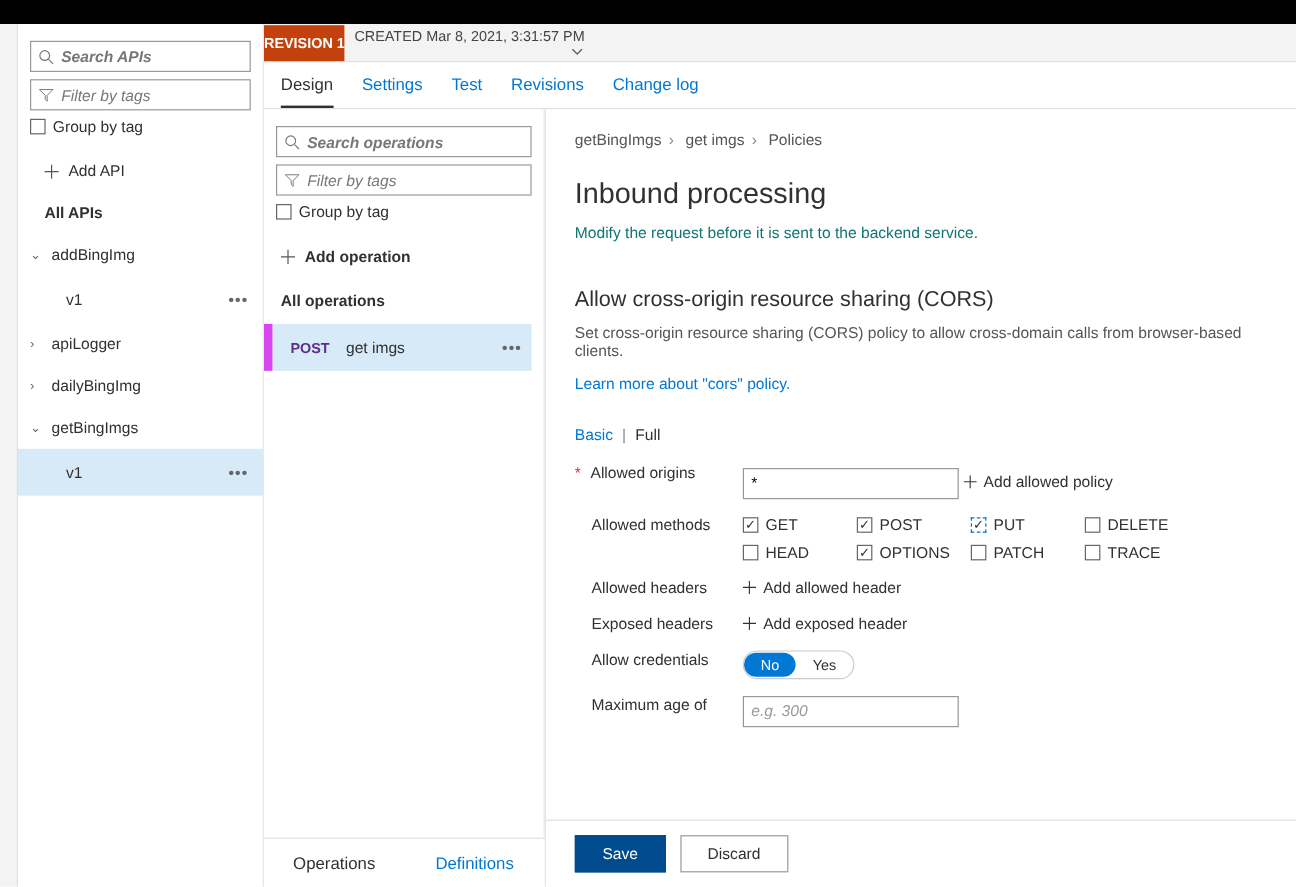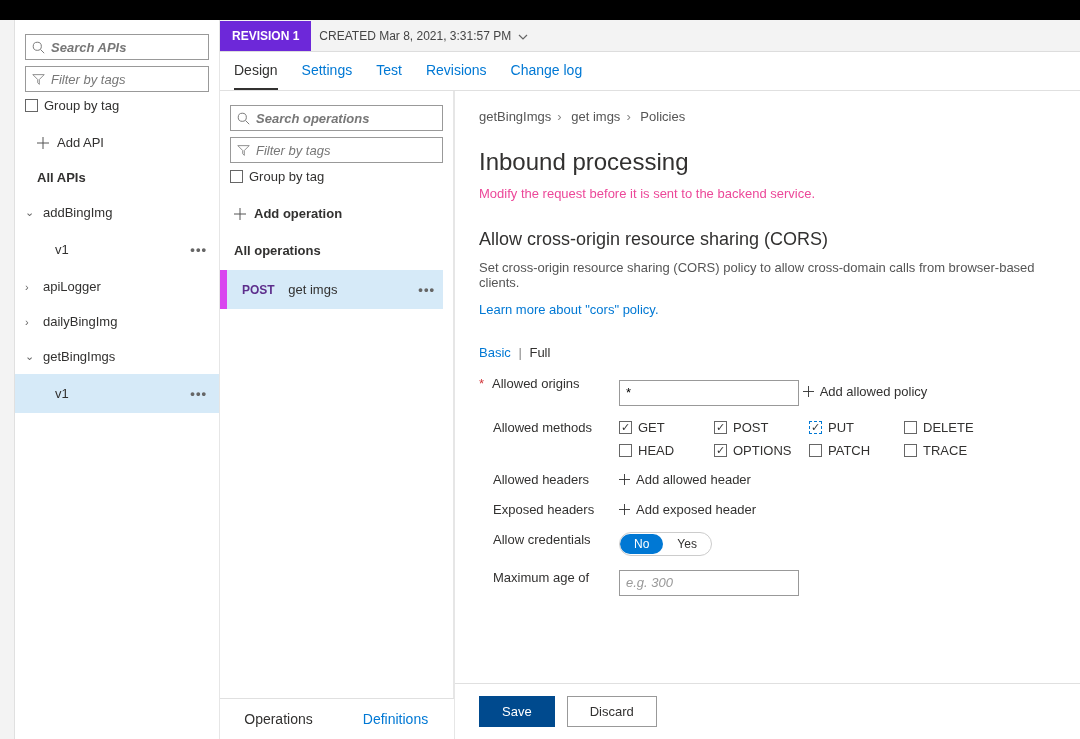--- a/index.html
+++ b/index.html
@@ -17,42 +17,42 @@
 .add-btn { display: flex; align-items: center; padding: 10px 10px 10px 22px; cursor: pointer; }
 .plus-icon { width: 12px; height: 12px; margin-right: 8px; }
 .sidebar-heading { font-weight: 600; padding: 10px 10px 10px 22px; }
 .tree-item { display: flex; align-items: center; padding: 10px 6px 10px 10px; cursor: pointer; justify-content: space-between; }
 .tree-item .label-wrap { display: flex; align-items: center; }
 .chev { width: 10px; display: inline-block; margin-right: 8px; color: #666; font-size: 11px; }
 .tree-child { display: flex; align-items: center; justify-content: space-between; padding: 12px 12px 12px 40px; cursor: pointer; }
 .tree-child.selected { background: #d6eaf8; }
 .more-dots { color: #666; letter-spacing: 1px; font-weight: bold; cursor: pointer; }
 .mid-col { width: 235px; display: flex; flex-direction: column; border-right: 1px solid #e6e6e6; }
-.revision-badge { background: #6d28d9; color: #fff; font-weight: 600; padding: 8px 12px; font-size: 12px; }
-.created-text { padding: 0 8px; font-size: 12px; color: #444; display: flex; align-items: flex-end; }
+.revision-badge { background: #c2410c; color: #fff; font-weight: 600; padding: 8px 0; font-size: 12px; }
+.created-text { padding: 0 8px; font-size: 12px; color: #444; display: flex; align-items: flex-end; flex-direction: column; }
 .tabs-row { display: flex; padding: 10px 14px 0 14px; gap: 24px; border-bottom: 1px solid #e0e0e0; }
 .tab { padding-bottom: 10px; cursor: pointer; color: #0078d4; font-size: 14px; }
 .tab.active { color: #323130; border-bottom: 2px solid #323130; }
 .ops-panel { padding: 14px 10px; border-right: 1px solid #e6e6e6; flex: 1; }
 .all-ops-heading { font-weight: 600; padding: 12px 4px; }
 .op-item { display: flex; align-items: center; justify-content: space-between; padding: 12px 8px; cursor: pointer; }
 .op-item.selected { background: #d6eaf8; border-left: 7px solid #d946ef; margin-left: -10px; padding-left: 15px; }
 .method-post { color: #5d2e8c; font-weight: 600; margin-right: 10px; font-size: 12px; }
 .bottom-tabs { display: flex; border-top: 1px solid #e0e0e0; }
 .bottom-tab { flex: 1; text-align: center; padding: 12px 0; cursor: pointer; font-size: 14px; }
 .bottom-tab.active { color: #323130; }
 .bottom-tab.inactive { color: #0078d4; }
 .content-col { flex: 1; display: flex; flex-direction: column; }
 .tabs-wrap-full { background: #fff; }
 .header-strip { display: flex; align-items: center; height: 32px; background: #f3f3f3; border-bottom: 1px solid #ddd; }
 .detail-body { padding: 18px 24px; overflow-y: auto; flex: 1; }
 .breadcrumb { font-size: 13px; color: #555; margin-bottom: 24px; }
 .breadcrumb .sep { margin: 0 6px; color: #888; }
 h1.page-title { font-size: 24px; font-weight: 400; margin-bottom: 10px; }
-.page-desc { color: #ec4899; margin-bottom: 28px; font-size: 13px; }
+.page-desc { color: #0f766e; margin-bottom: 38px; font-size: 13px; }
 h2.section-title { font-size: 18px; font-weight: 400; margin-bottom: 10px; }
 .section-desc { color: #555; font-size: 13px; margin-bottom: 12px; }
 .learn-link { color: #0078d4; font-size: 13px; cursor: pointer; display: inline-block; margin-bottom: 28px; }
 .mode-toggle { font-size: 13px; margin-bottom: 16px; }
 .mode-toggle .active-mode { color: #0078d4; }
 .mode-toggle .divider { margin: 0 4px; color: #888; }
 .form-row { display: flex; align-items: flex-start; margin-bottom: 14px; }
 .form-label-col { width: 140px; display: flex; align-items: center; font-size: 13px; }
 .required-star { color: #d13438; margin-right: 8px; }
 .form-field-col { flex: 1; }

